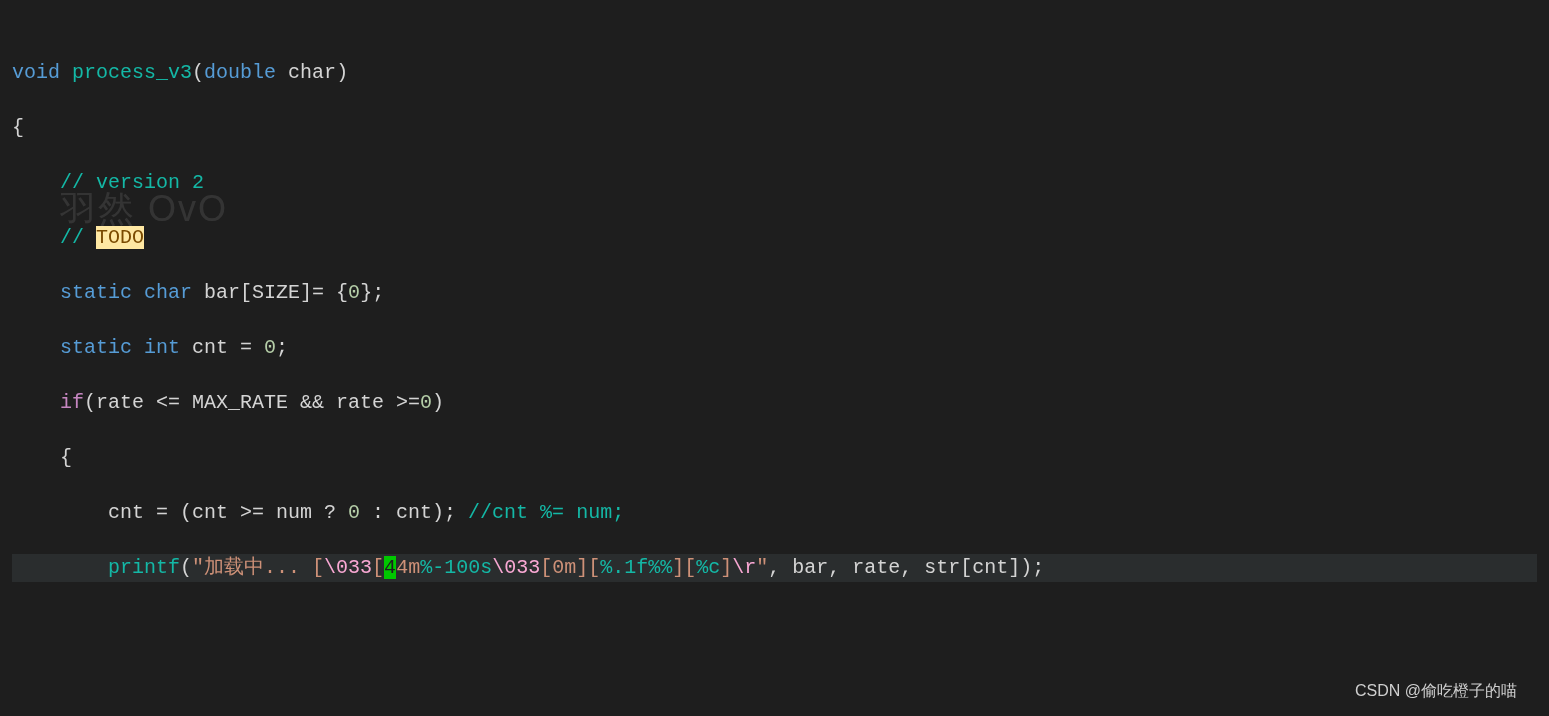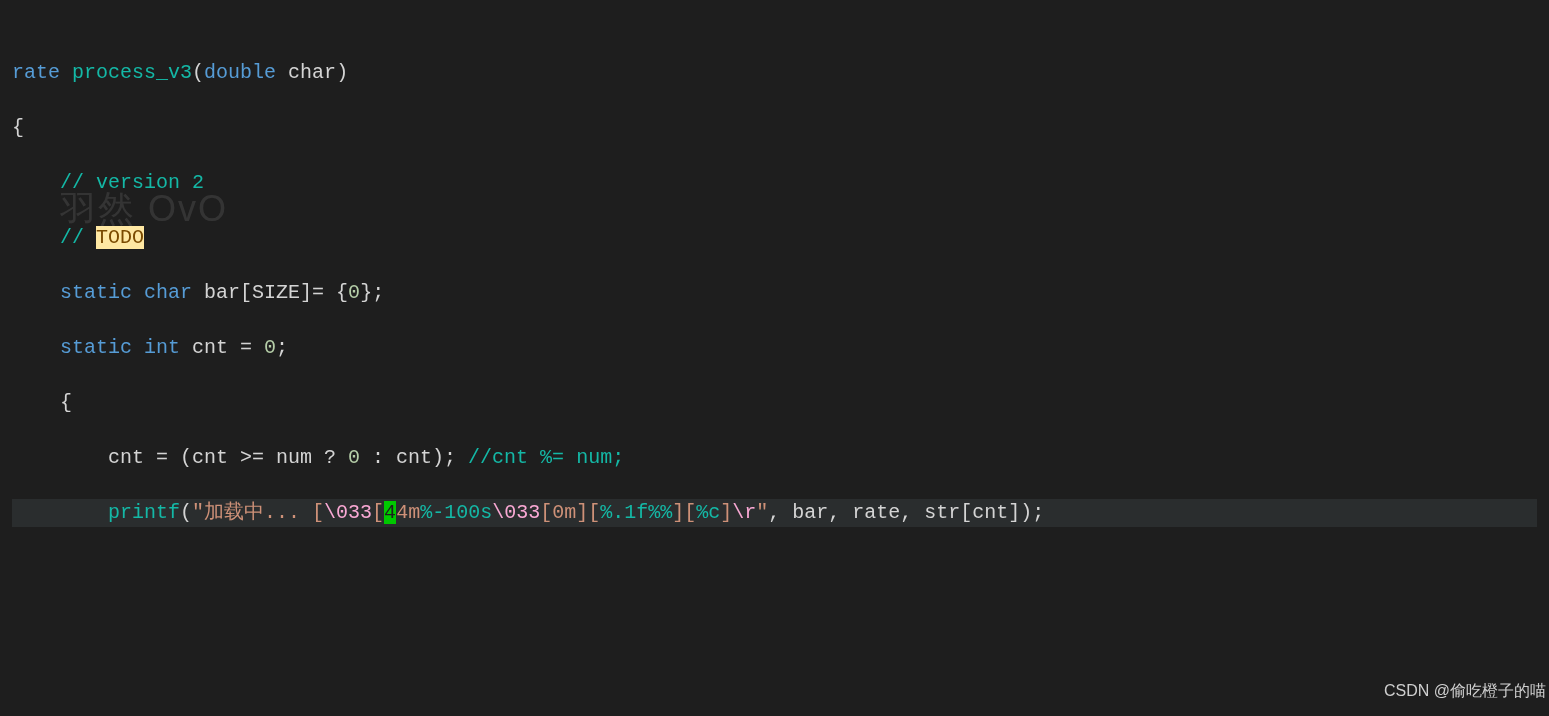--- a/index.html
+++ b/index.html
@@ -37,39 +37,40 @@
     top: 195px;
     color: rgba(255,255,255,0.10);
     font-size: 36px;
     font-weight: 500;
     letter-spacing: 2px;
     pointer-events: none;
     font-family: sans-serif;
   }
   .csdn {
     position: absolute;
-    right: 3px;
+    right: 32px;
     bottom: 12px;
     color: #cfcfcf;
     font-size: 16px;
     font-family: sans-serif;
     pointer-events: none;
   }
 </style>
 </head>
 <body>
 
 <div class="editor">
 <span class="watermark">羽然 OvO</span>
-<span class="line"><span class="kw">rate</span><span> </span><span class="fn">process_v3</span><span>(</span><span class="kw">double</span><span> </span><span>char</span><span>)</span></span>
+<span class="line"><span class="kw">void</span><span> </span><span class="fn">process_v3</span><span>(</span><span class="kw">double</span><span> </span><span>char</span><span>)</span></span>
 <span class="line"><span>{</span></span>
 <span class="line"><span>    </span><span class="cmt">// version 2</span></span>
 <span class="line"><span>    </span><span class="cmt">// </span><span class="todo">TODO</span></span>
 <span class="line"><span>    </span><span class="kw">static</span><span> </span><span class="kw">char</span><span> </span><span>bar[SIZE]= {</span><span class="num">0</span><span>};</span></span>
 <span class="line"><span>    </span><span class="kw">static</span><span> </span><span class="kw">int</span><span> </span><span>cnt = </span><span class="num">0</span><span>;</span></span>
+<span class="line"><span>    </span><span class="macro">if</span><span>(rate &lt;= MAX_RATE &amp;&amp; rate &gt;=</span><span class="num">0</span><span>)</span></span>
 <span class="line"><span>    </span><span>{</span></span>
 <span class="line"><span>        </span><span>cnt = (cnt &gt;= num ? </span><span class="num">0</span><span> : cnt); </span><span class="cmt">//cnt %= num;</span></span>
 <span class="line hl"><span>        </span><span class="fn">printf</span><span>(</span><span class="str">"</span><span class="str">加载中... [</span><span class="esc">\033</span><span class="str">[</span><span class="cursor">4</span><span class="str">4m</span><span class="fmt">%-100s</span><span class="esc">\033</span><span class="str">[0m][</span><span class="fmt">%.1f%%</span><span class="str">][</span><span class="fmt">%c</span><span class="str">]</span><span class="esc">\r</span><span class="str">"</span><span>, bar, rate, str[cnt]);</span></span>
 
 
 
 
 
 
 

